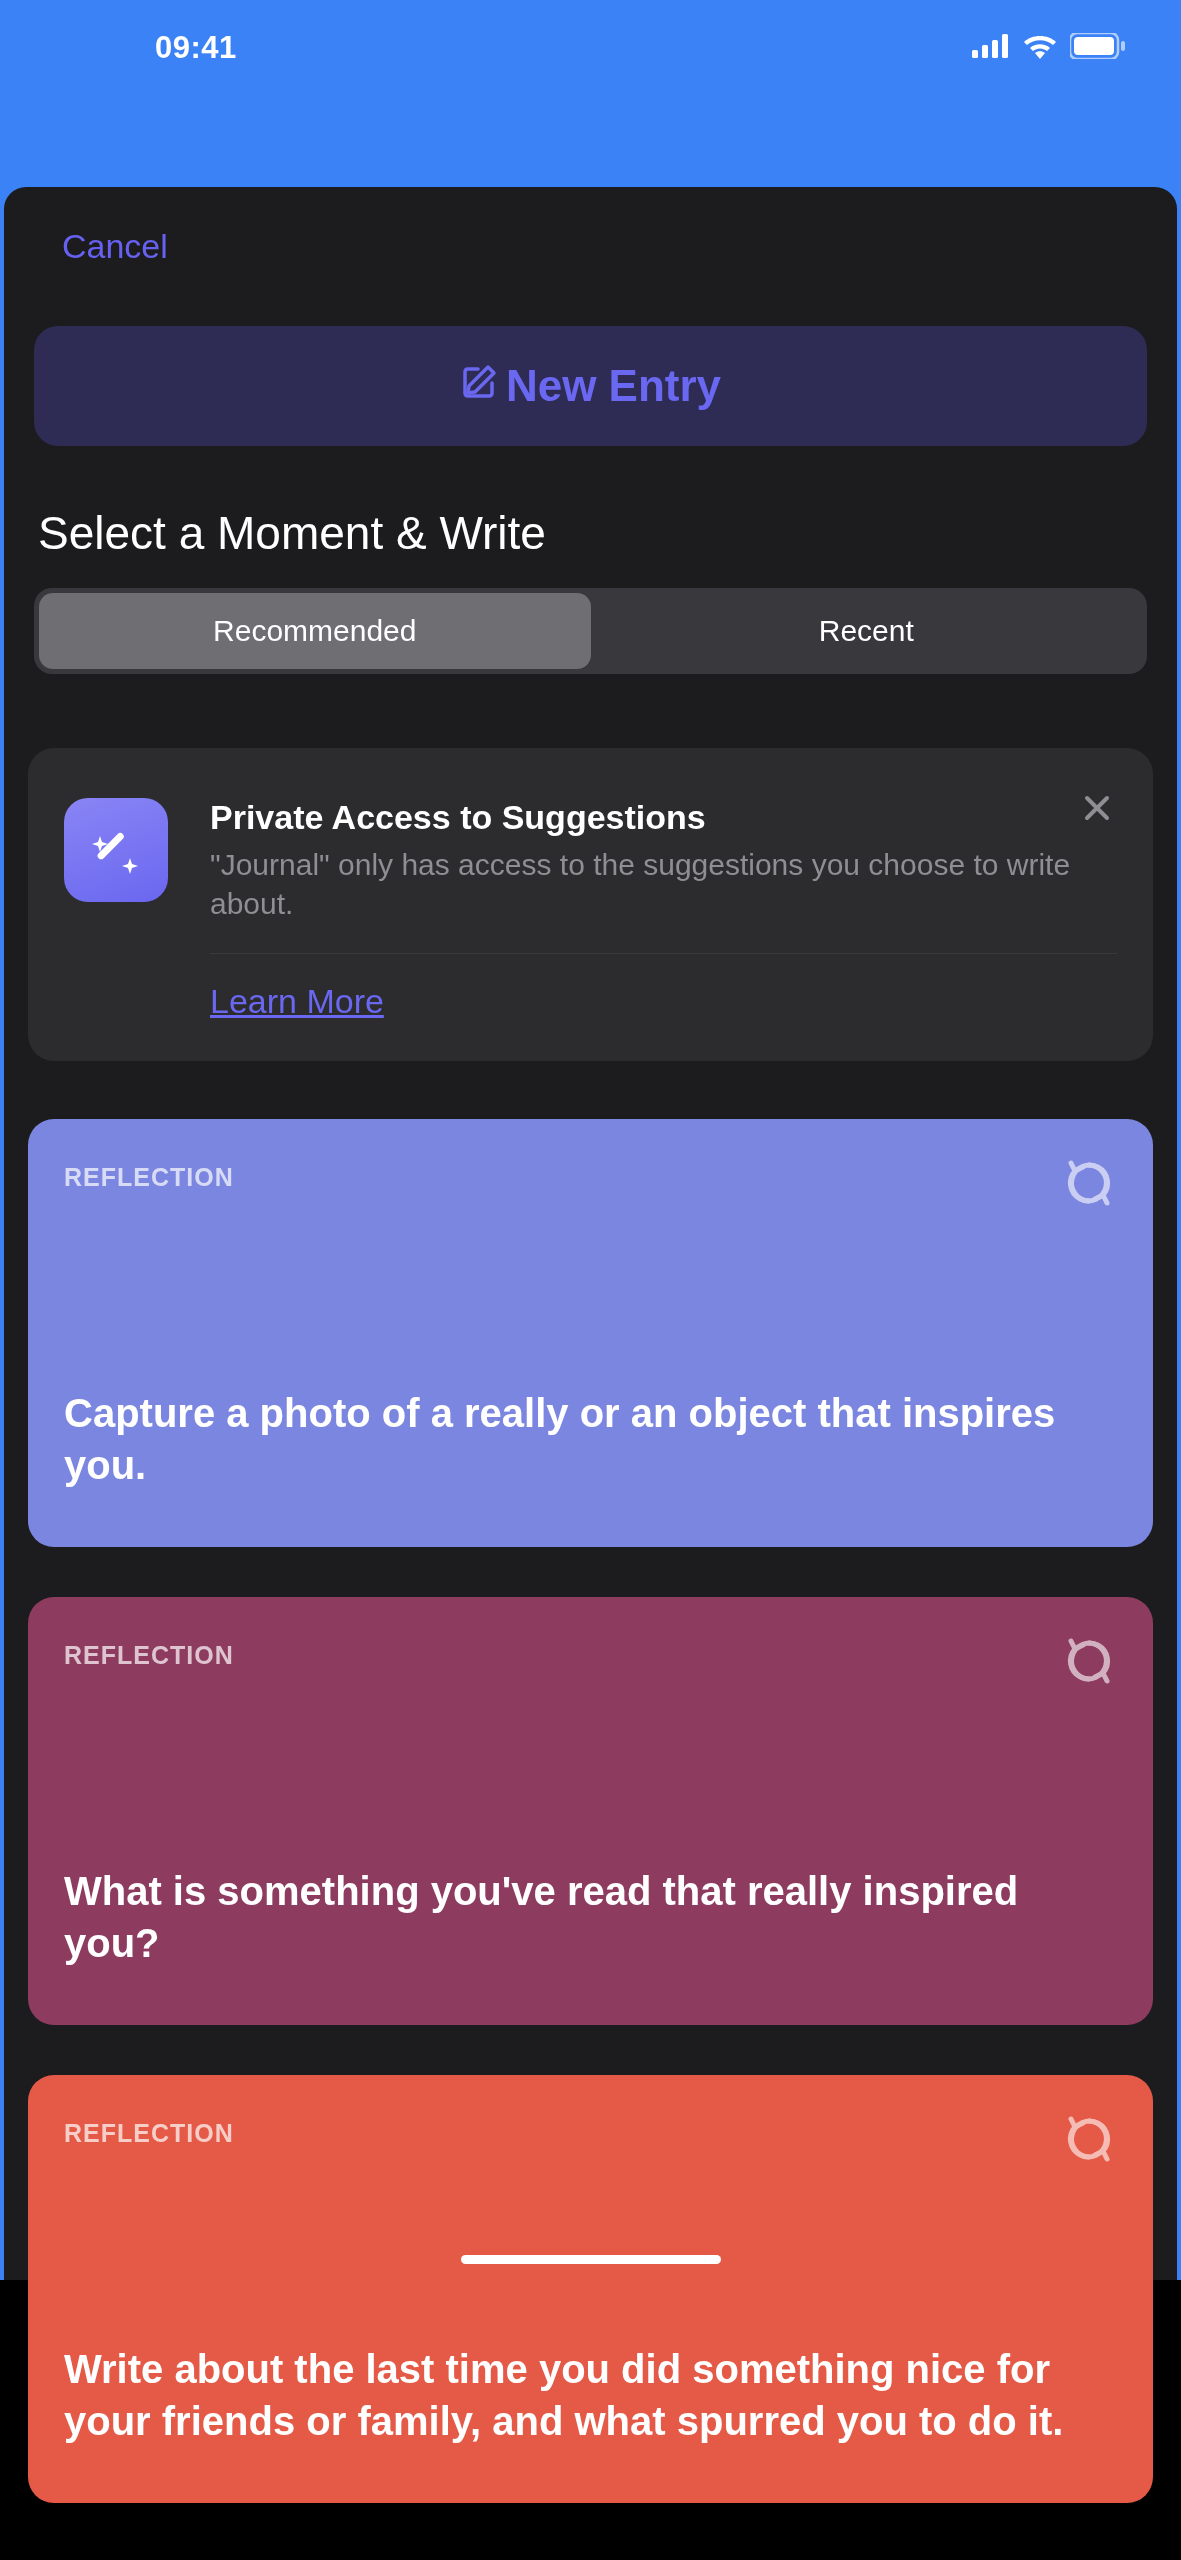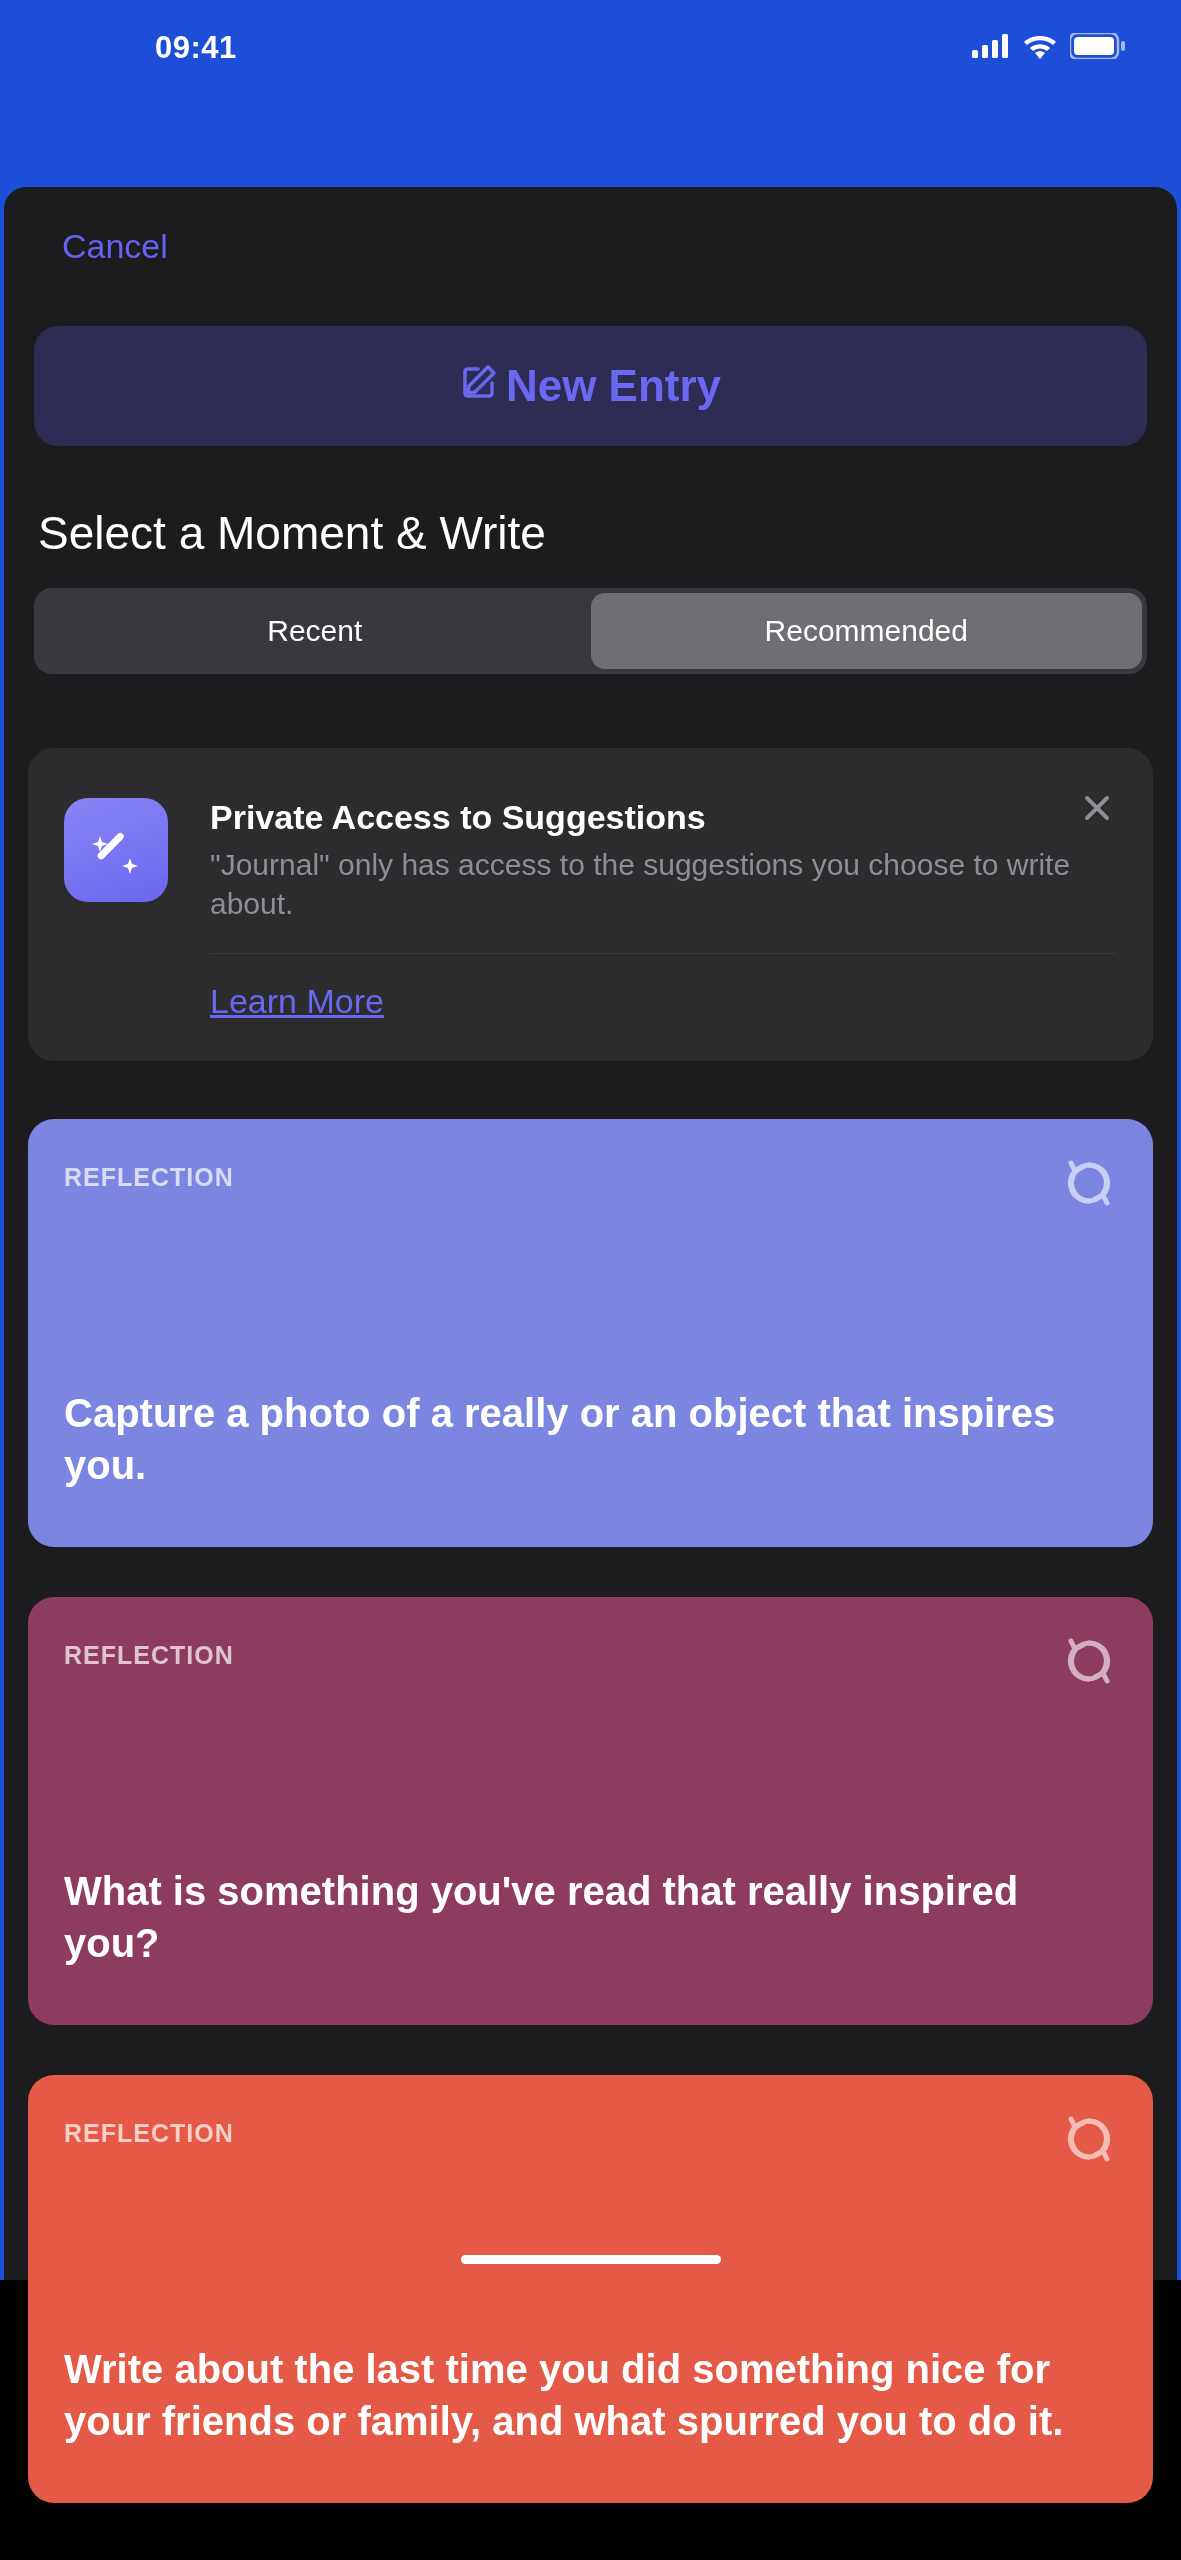--- a/index.html
+++ b/index.html
@@ -11,21 +11,21 @@
     }
     html, body {
       width: 1181px;
       height: 2560px;
       background: #000;
       overflow: hidden;
     }
     .screen {
       width: 1181px;
       height: 2280px;
-      background: #1d4ed8;
+      background: #3b82f6;
       position: relative;
     }
     
     .status-bar {
       height: 95px;
       display: flex;
       align-items: center;
       justify-content: space-between;
       padding: 0 55px;
       color: #fff;
@@ -252,22 +252,22 @@
           <path d="M28 4 L34 10 L15 29 L8 30 L9 23 Z" stroke="#6a67f0" stroke-width="3.5" fill="none" stroke-linejoin="round" stroke-linecap="round"></path>
           <path d="M18 6 L8 6 C6 6 5 7 5 9 L5 30 C5 32 6 33 8 33 L29 33 C31 33 32 32 32 30 L32 20" stroke="#6a67f0" stroke-width="3.5" fill="none" stroke-linecap="round"></path>
         </svg>
       </span>
       <span>New Entry</span>
     </div>
 
     <div class="section-title">Select a Moment &amp; Write</div>
 
     <div class="segmented">
+      <div class="segment active">Recommended</div>
       <div class="segment">Recent</div>
-      <div class="segment active">Recommended</div>
     </div>
 
     <div class="notice">
       <div class="notice-icon">
         <svg width="64" height="64" viewBox="0 0 64 64">
           <g fill="#fff">
             <rect x="22" y="16" width="7" height="34" rx="3.5" transform="rotate(45 32 32)"></rect>
             <path d="M14 24 L16 18 L18 24 L24 26 L18 28 L16 34 L14 28 L8 26 Z"></path>
             <path d="M44 46 L46 40 L48 46 L54 48 L48 50 L46 56 L44 50 L38 48 Z"></path>
           </g>

